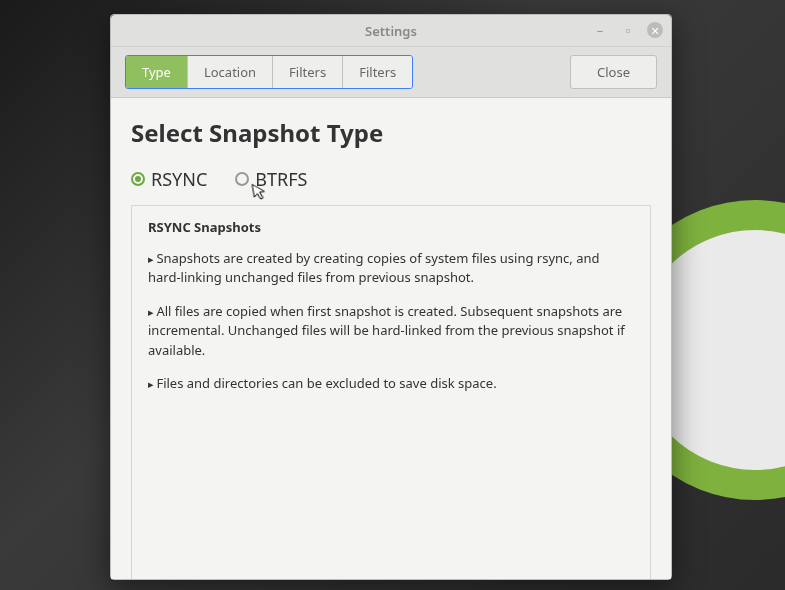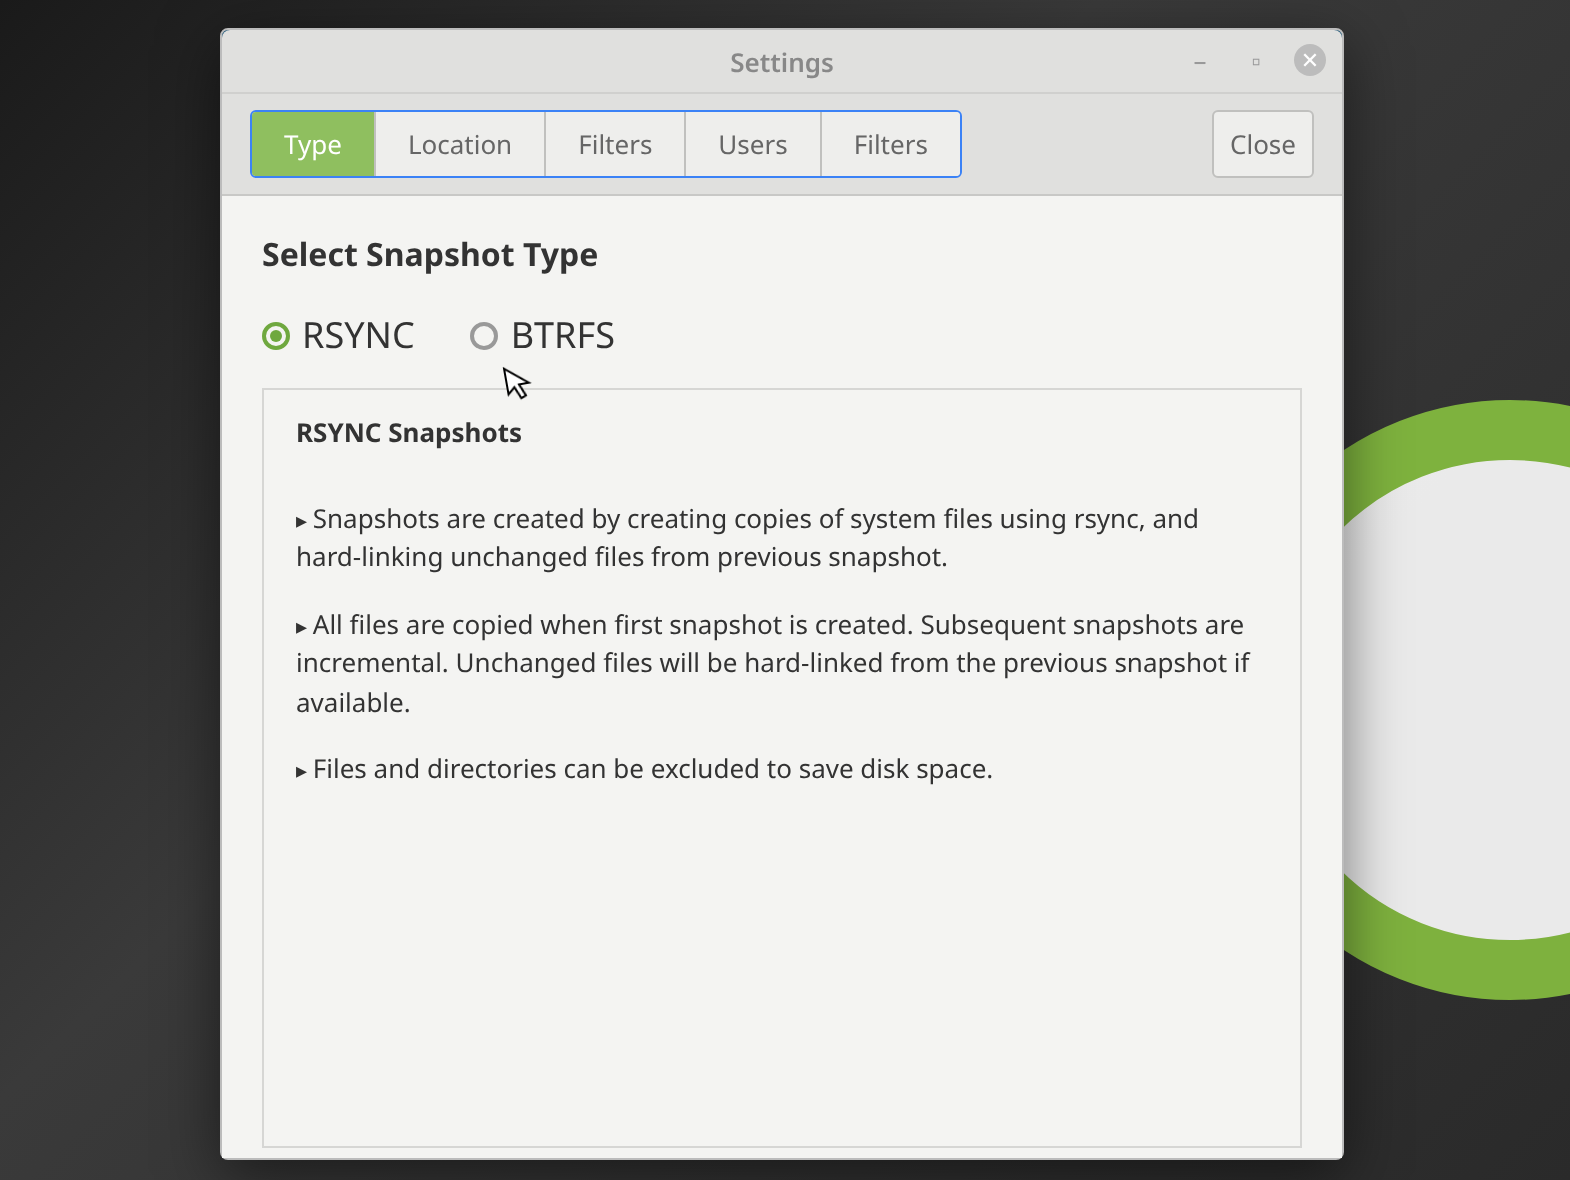--- a/index.html
+++ b/index.html
@@ -108,38 +108,38 @@
     display: flex;
     align-items: center;
   }
   .tab:last-child { border-right: none; }
   .tab.active {
     background: #8fbf5f;
     color: #fff;
   }
   .toolbar-spacer { flex: 1; }
   .close-tab {
-    padding: 7px 8px;
+    padding: 7px 26px;
     font-size: 13px;
     color: #666;
     background: #eeeeec;
     border: 1px solid #c0c0be;
     border-radius: 3px;
     cursor: pointer;
     display: flex;
     align-items: center;
   }
   .content {
     flex: 1;
     padding: 18px 20px;
     background: #f4f4f2;
     overflow: auto;
   }
   .page-heading {
-    font-size: 16px;
+    font-size: 24px;
     font-weight: 700;
     color: #333;
     margin-bottom: 18px;
   }
   .radio-row {
     display: flex;
     gap: 28px;
     margin-bottom: 14px;
     align-items: center;
   }
@@ -173,21 +173,21 @@
     border: 1px solid #d6d6d4;
     background: #f4f4f2;
     padding: 12px 16px 16px 16px;
     min-height: 380px;
     font-size: 13px;
     line-height: 1.5;
   }
   .info-title {
     font-weight: 700;
     color: #333;
-    margin-bottom: 23px;
+    margin-bottom: 11px;
   }
   .bullet {
     color: #333;
     margin-bottom: 14px;
   }
   .bullet::before {
     content: "▸ ";
     font-size: 11px;
     color: #333;
   }
@@ -222,23 +222,20 @@
   <div class="toolbar">
     <div class="tab-group">
       <div class="tab active">
           <span>Type</span>
         </div>
       <div class="tab">
           <span>Location</span>
         </div>
       <div class="tab">
           <span>Filters</span>
-        </div>
-      <div class="tab">
-          <span>Users</span>
         </div>
       <div class="tab">
           <span>Filters</span>
         </div>
     </div>
     <div class="toolbar-spacer"></div>
     <div class="close-tab">
         <span>Close</span>
       </div>
   </div>

